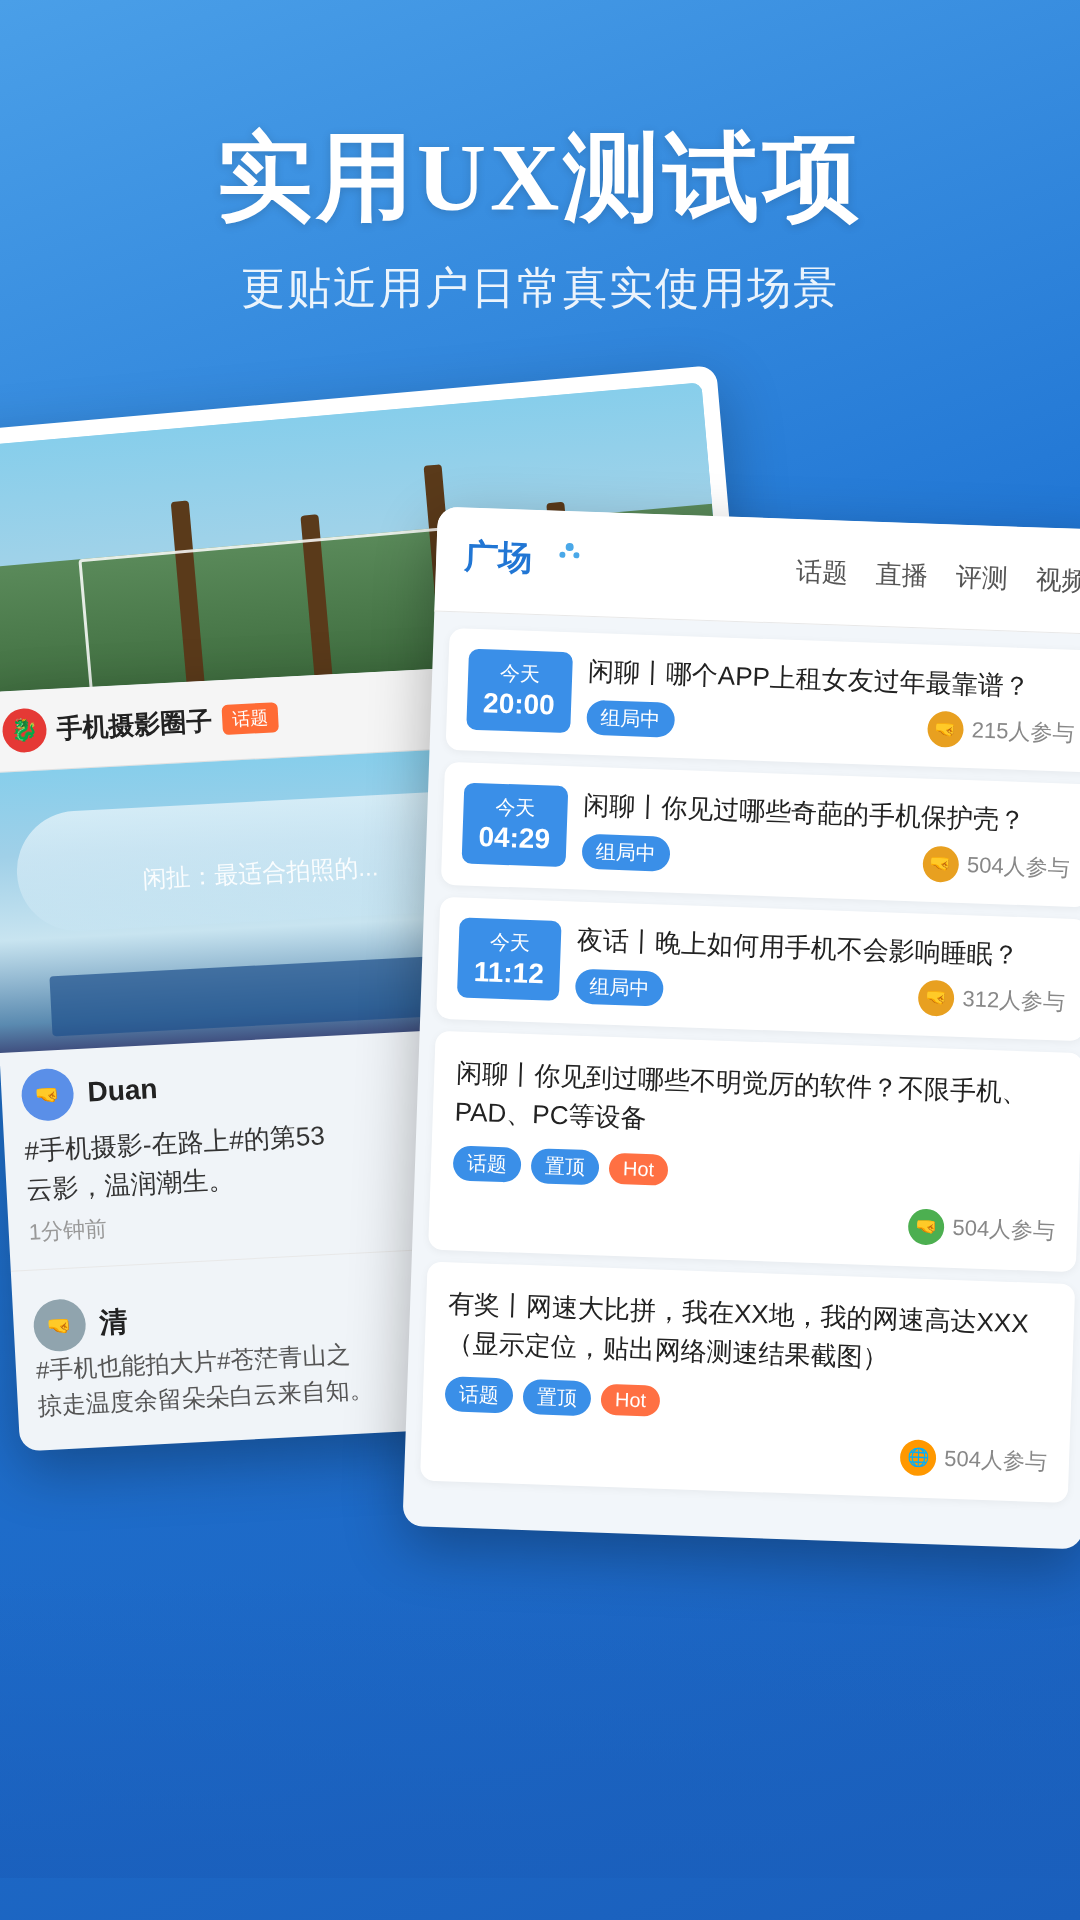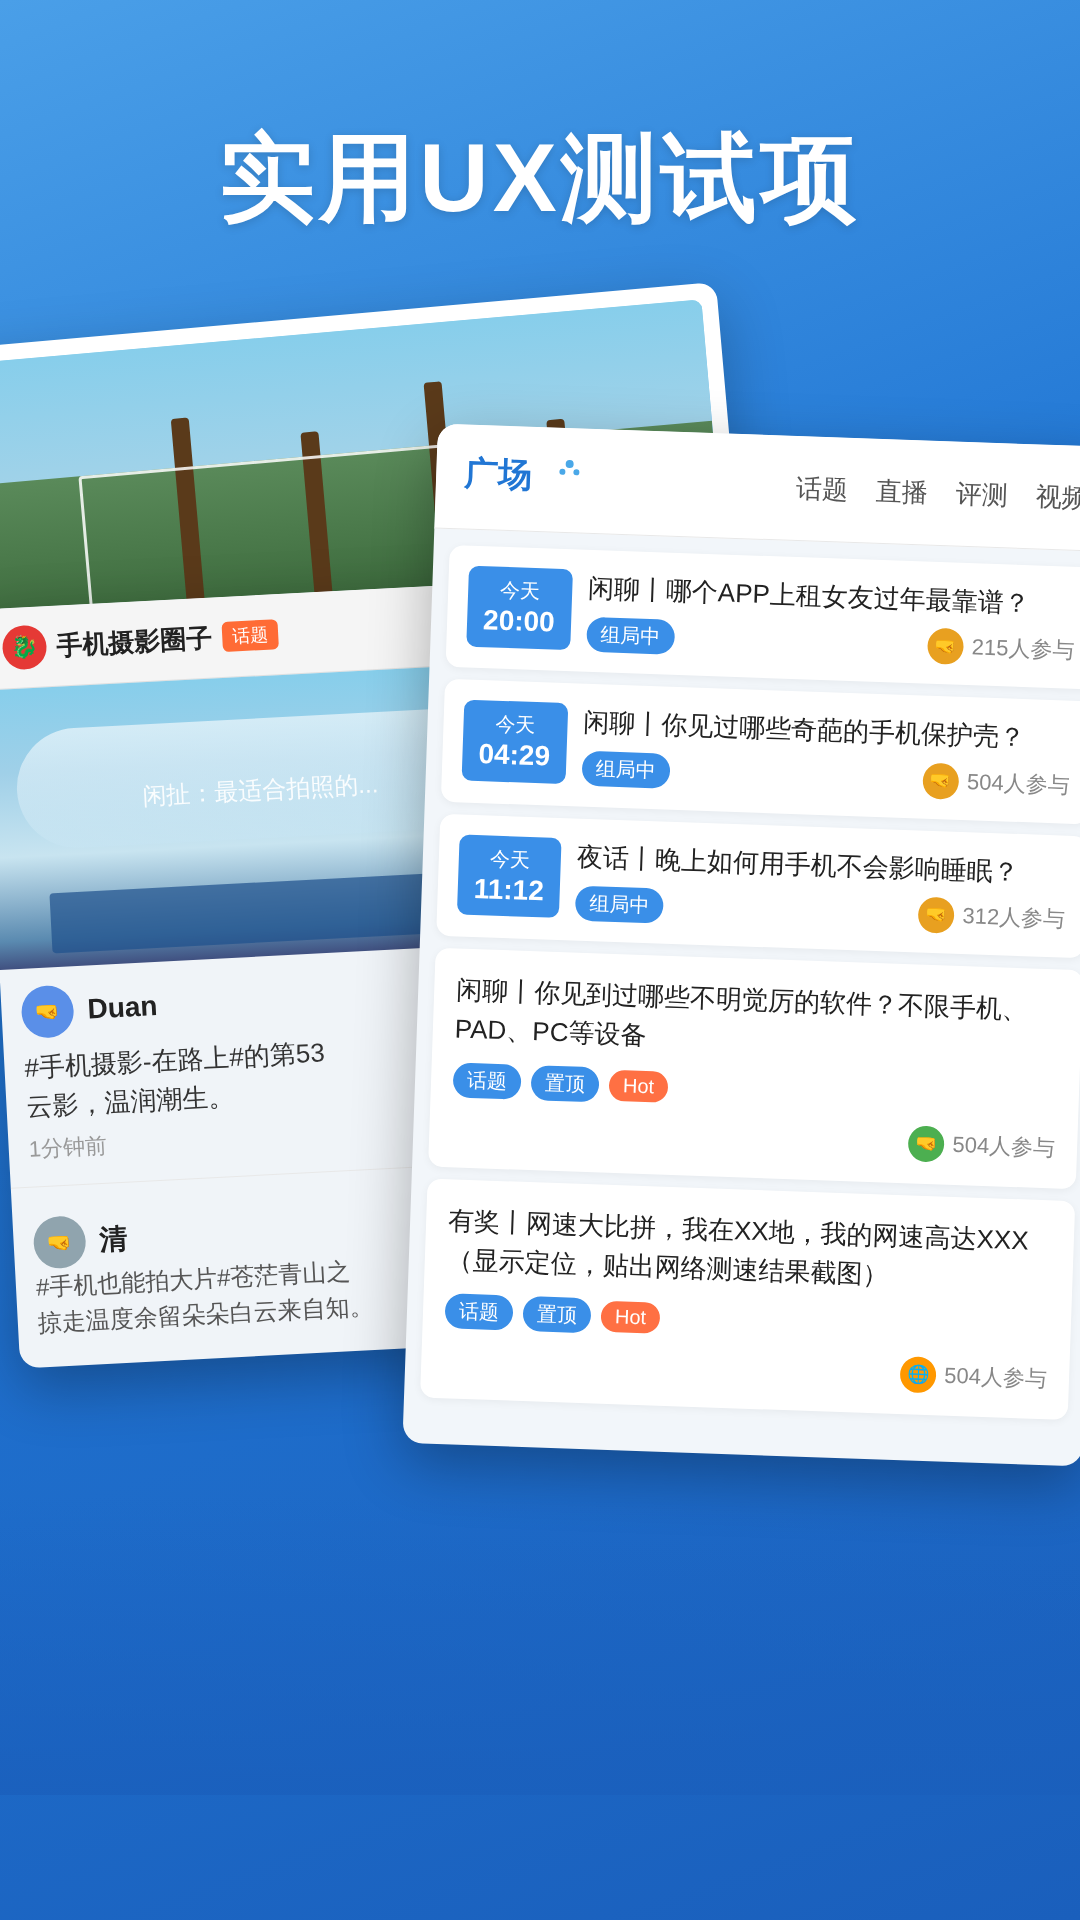--- a/index.html
+++ b/index.html
@@ -20,20 +20,21 @@
       padding-bottom: 60px;
     }
 
     .main-title {
       font-size: 96px;
       font-weight: 700;
       color: #ffffff;
       letter-spacing: 4px;
       text-shadow: 0 2px 10px rgba(0,0,0,0.15);
       line-height: 1.2;
+      font-family: Liberation Serif, serif;
     }
 
     .sub-title {
       font-size: 44px;
       font-weight: 400;
       color: rgba(255,255,255,0.9);
       margin-top: 24px;
       letter-spacing: 2px;
     }
 
@@ -497,20 +498,21 @@
       background: linear-gradient(to bottom, transparent, rgba(26, 95, 188, 0.8));
       z-index: 20;
       pointer-events: none;
     }
   </style>
 </head>
 <body>
 
 <div class="header-section">
   <h1 class="main-title">实用UX测试项</h1>
+  <p class="sub-title">更贴近用户日常真实使用场景</p>
 </div>
 
 <div class="cards-container">
 
   <div class="photo-card">
     <div class="photo-card-inner">
 
       <div style="position:absolute;top:0;left:0;right:0;height:35%;background:linear-gradient(180deg,#87CEEB 0%,#aad4e8 100%);"></div>
       <div style="position:absolute;top:25%;left:0;right:0;bottom:0;background:linear-gradient(180deg,#5a8a5a 0%,#3d6b3d 40%,#4a7a5a 100%);"></div>
 

